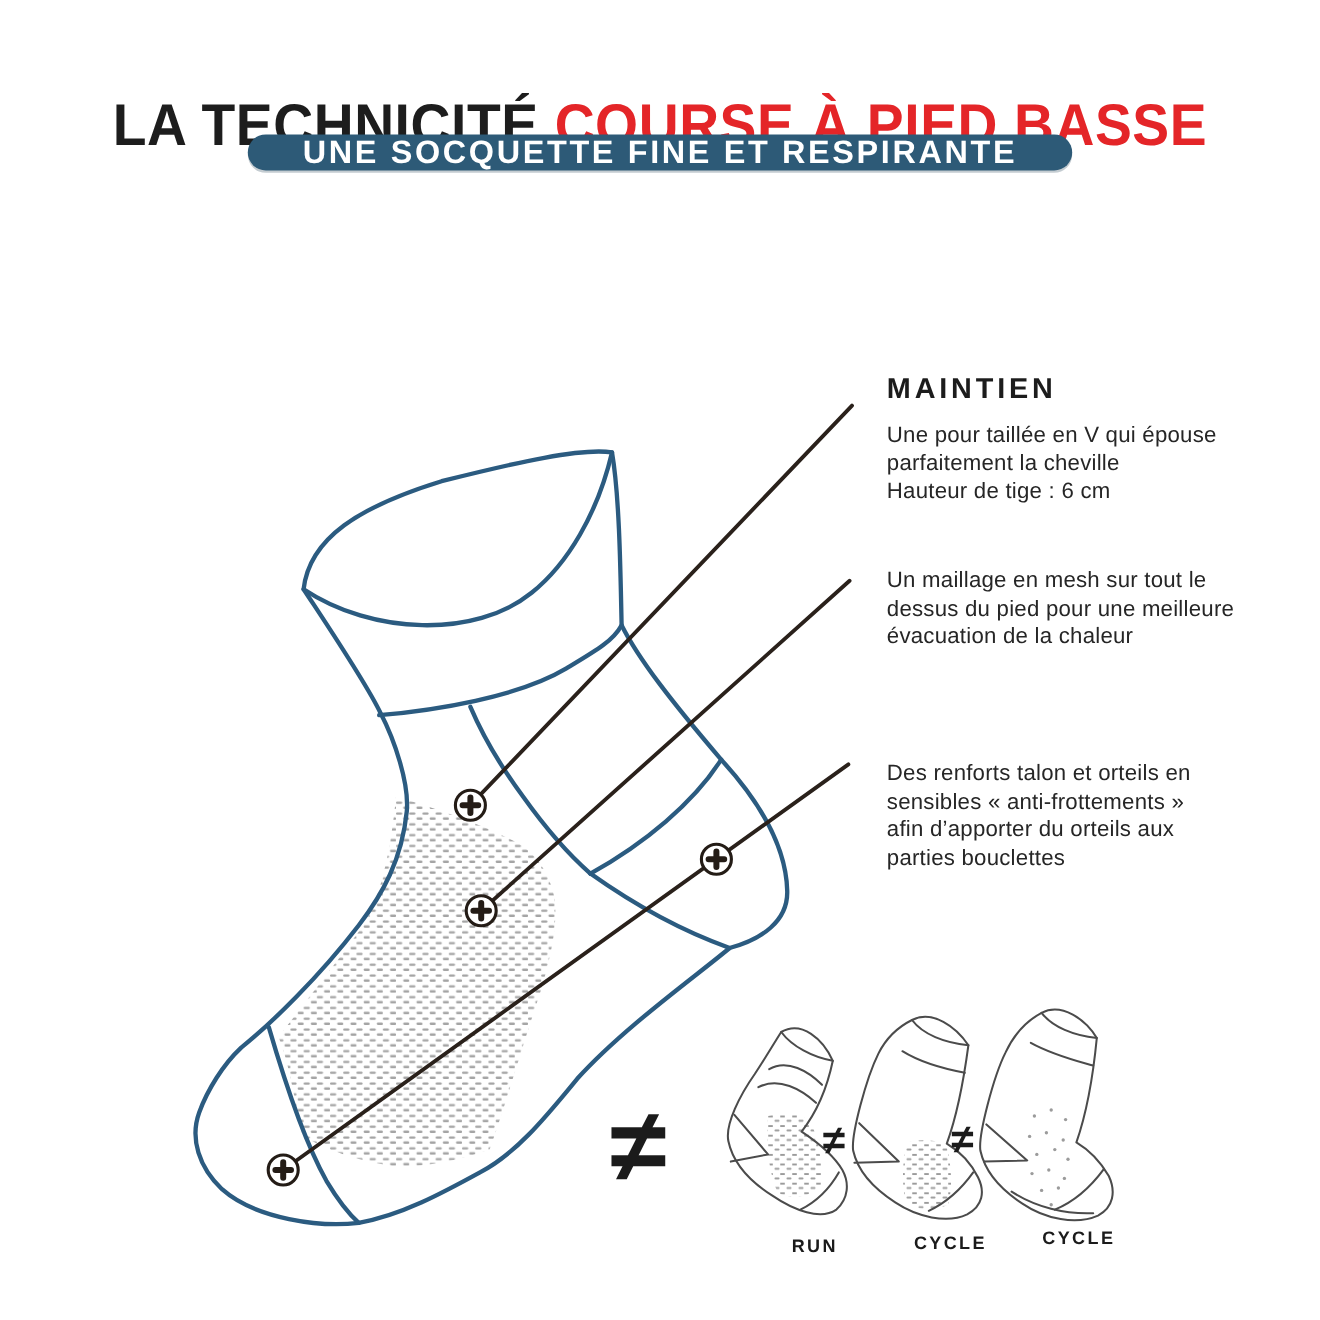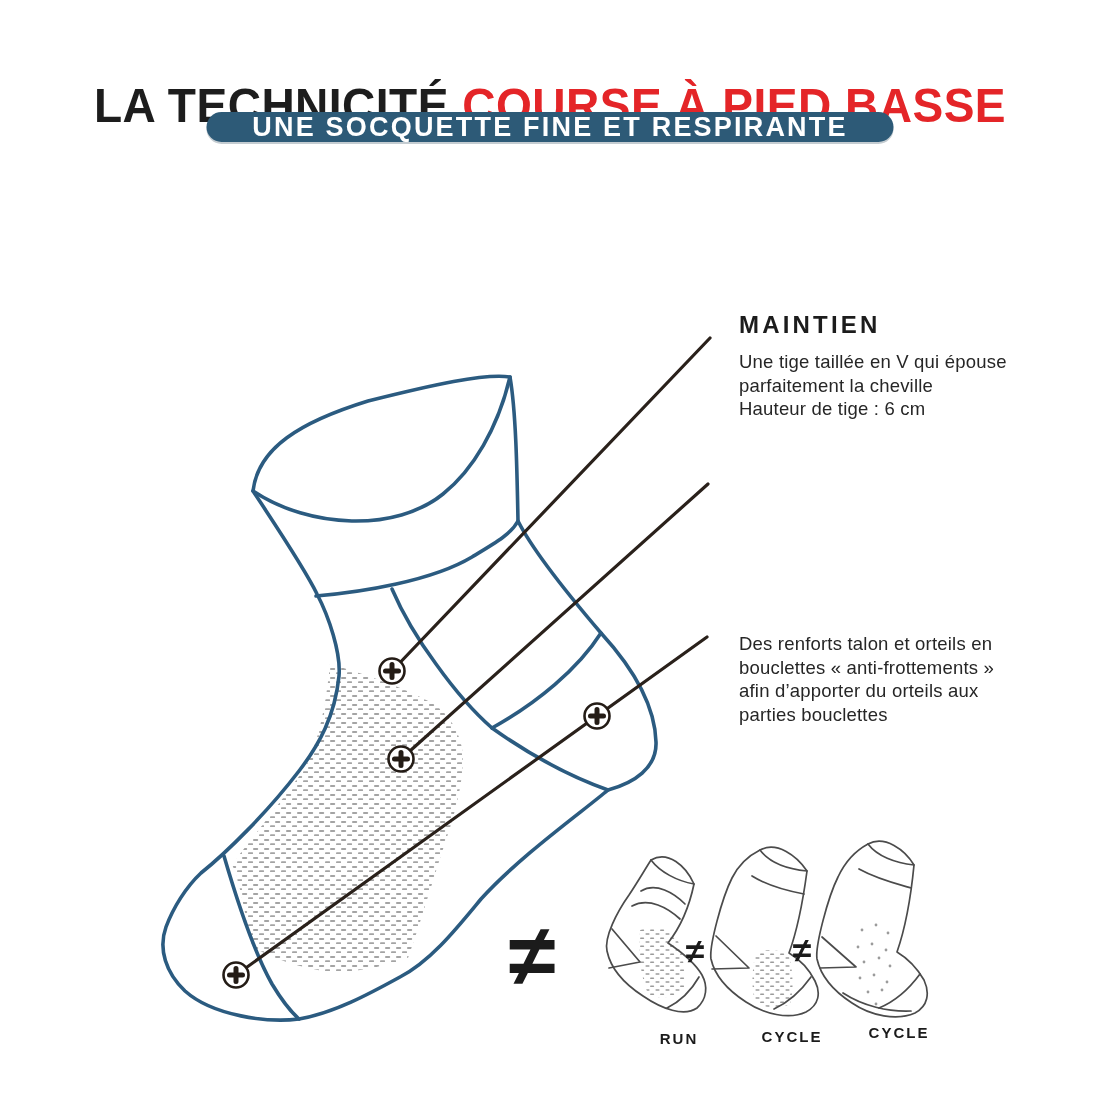--- a/index.html
+++ b/index.html
@@ -192,33 +192,38 @@
             <circle cx="882" cy="990" r="1.4"></circle>
             <circle cx="876" cy="1004" r="1.4"></circle>
         </g>
       </g>
     </g>
   </svg>
 
   <div class="anno" id="anno-0">
     <h2>MAINTIEN</h2>
     <div class="body">
-      <div>Une tige taillée en V qui épouse</div>
+      <div>Une pour taillée en V qui épouse</div>
       <div>parfaitement la cheville</div>
       <div>Hauteur de tige : 6 cm</div>
     </div>
   </div>
 
   <div class="anno" id="anno-1">
+    <div class="body">
+      <div>Un maillage en mesh sur tout le</div>
+      <div>dessus du pied pour une meilleure</div>
+      <div>évacuation de la chaleur</div>
+    </div>
   </div>
 
   <div class="anno" id="anno-2">
     <div class="body">
       <div>Des renforts talon et orteils en</div>
-      <div>bouclettes « anti-frottements »</div>
+      <div>sensibles « anti-frottements »</div>
       <div>afin d’apporter du orteils aux</div>
       <div>parties bouclettes</div>
     </div>
   </div>
 
   <div class="neq big">≠</div>
   <div class="neq s1">≠</div>
   <div class="neq s2">≠</div>
 
   <div class="sock-label" id="lbl-0">RUN</div>

